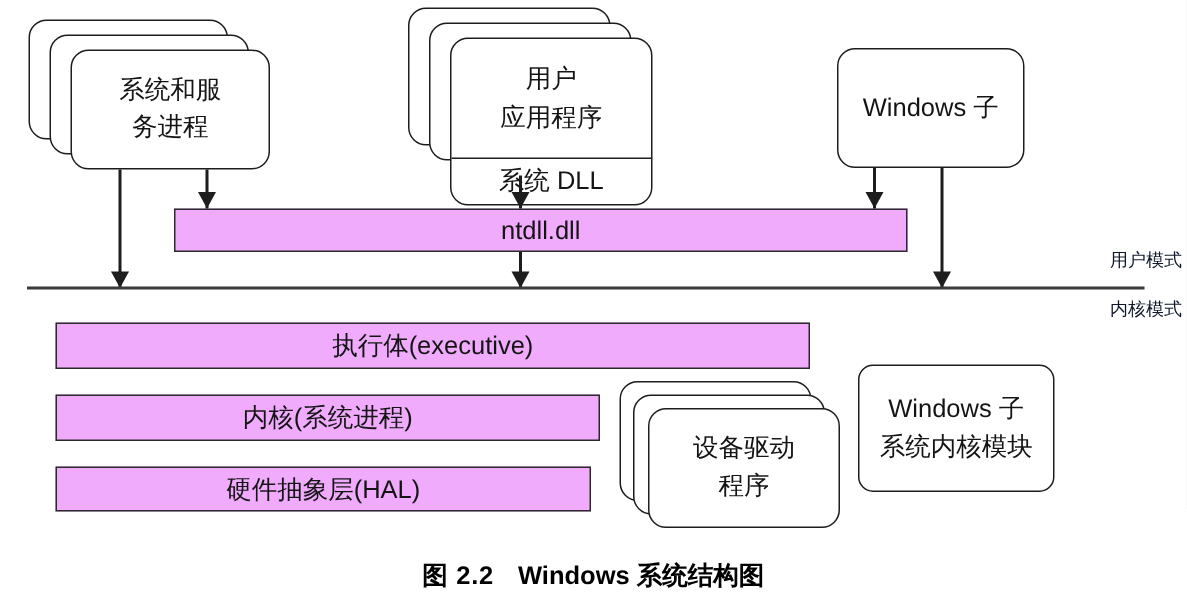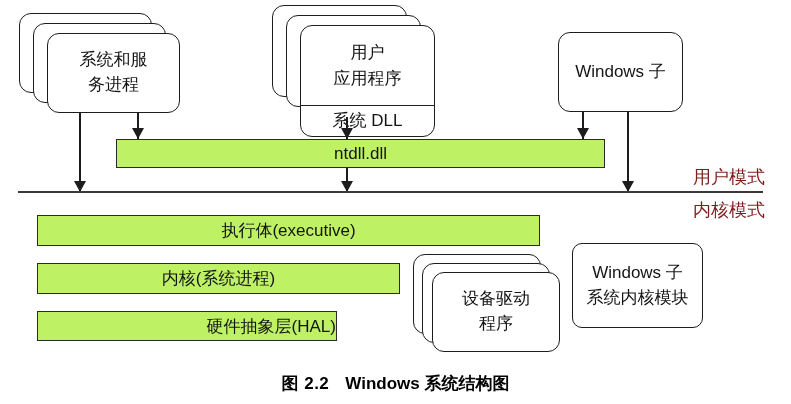--- a/index.html
+++ b/index.html
@@ -21,39 +21,39 @@
   .splitcard .sect-top {
     flex:1; width:100%; display:flex; flex-direction:column;
     align-items:center; justify-content:center; line-height:1.5;
   }
   .splitcard .sect-bottom {
     width:100%; height:30px; border-top:1.6px solid #1d1d1d;
     display:flex; align-items:center; justify-content:center;
   }
   
   .bar {
-    position:absolute; background:#bef264; border:1.6px solid #2a2a2a;
+    position:absolute; background:#f0abfc; border:1.6px solid #2a2a2a;
     box-sizing:border-box; display:flex; align-items:center; justify-content:center;
     font-size:17px;
   }
   
   .arrow { position:absolute; width:12px; }
   .arrow .shaft {
     position:absolute; left:5px; top:0; width:1.7px; height:100%; background:#1d1d1d;
   }
   .arrow .head {
     position:absolute; left:0; bottom:0; width:0; height:0;
     border-left:6px solid transparent; border-right:6px solid transparent;
     border-top:11px solid #1d1d1d;
   }
   .mode-divider {
     position:absolute; left:18px; top:191px; width:745px; height:2px; background:#3a3a3a;
   }
   .mode-label {
-    position:absolute; width:95px; font-size:18px; color:#7f1d1d;
+    position:absolute; width:95px; text-align:right; font-size:12px; color:#0f172a;
   }
   .caption {
     position:absolute; left:0; top:372px; width:100%; text-align:center;
     font-size:17px; font-weight:700; color:#000;
   }
   .caption .fig-no { margin-right:16px; letter-spacing:0.5px; }
 </style>
 </head>
 <body>
 
@@ -114,21 +114,21 @@
   <div class="mode-divider"></div>
   <div class="mode-label" style="left:693px; top:165px;">用户模式</div>
   <div class="mode-label" style="left:693px; top:198px;">内核模式</div>
 
   <div class="bar" style="left:37px; top:215px; width:503px; height:31px;">
     <span>执行体(executive)</span>
   </div>
   <div class="bar" style="left:37px; top:263px; width:363px; height:31px;">
     <span>内核(系统进程)</span>
   </div>
-  <div class="bar" style="left:37px; top:311px; width:300px; height:30px;justify-content:flex-end;">
+  <div class="bar" style="left:37px; top:311px; width:357px; height:30px;">
     <span>硬件抽象层(HAL)</span>
   </div>
 
   <div class="card" style="left:413px; top:254px; width:128px; height:80px;"></div>
   <div class="card" style="left:422px; top:263px; width:128px; height:80px;"></div>
   <div class="card front" style="left:432px; top:272px; width:128px; height:80px;">
     <span>设备驱动</span>
     <span>程序</span>
   </div>
 

